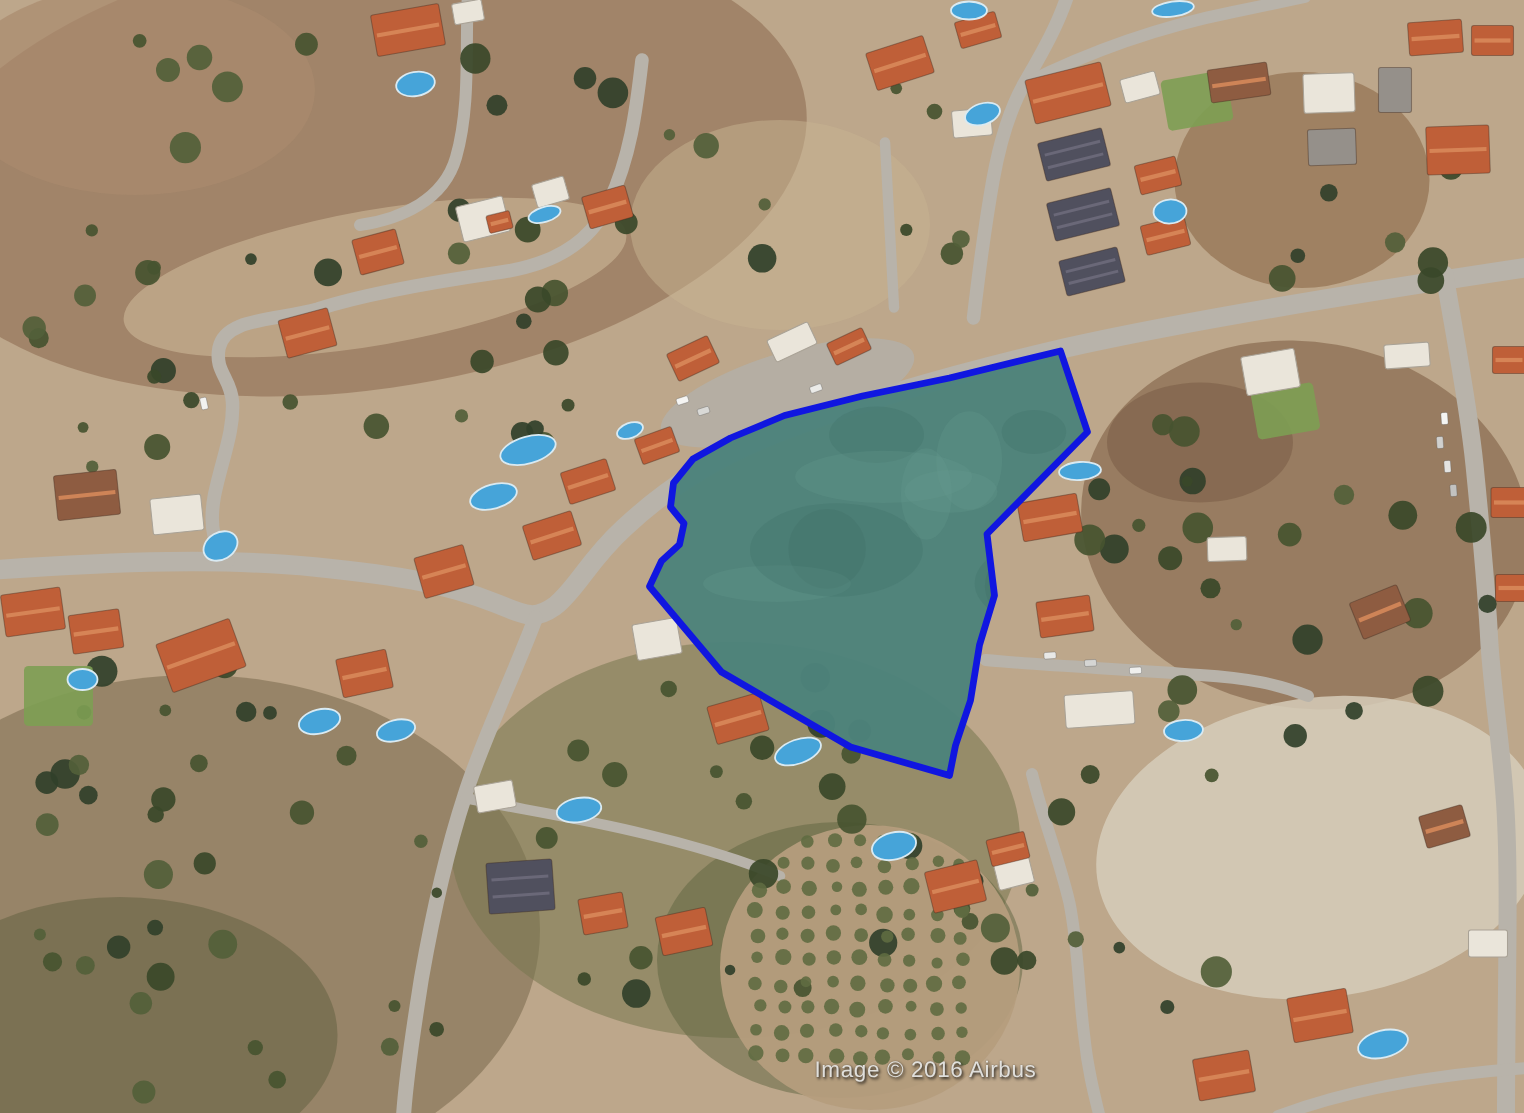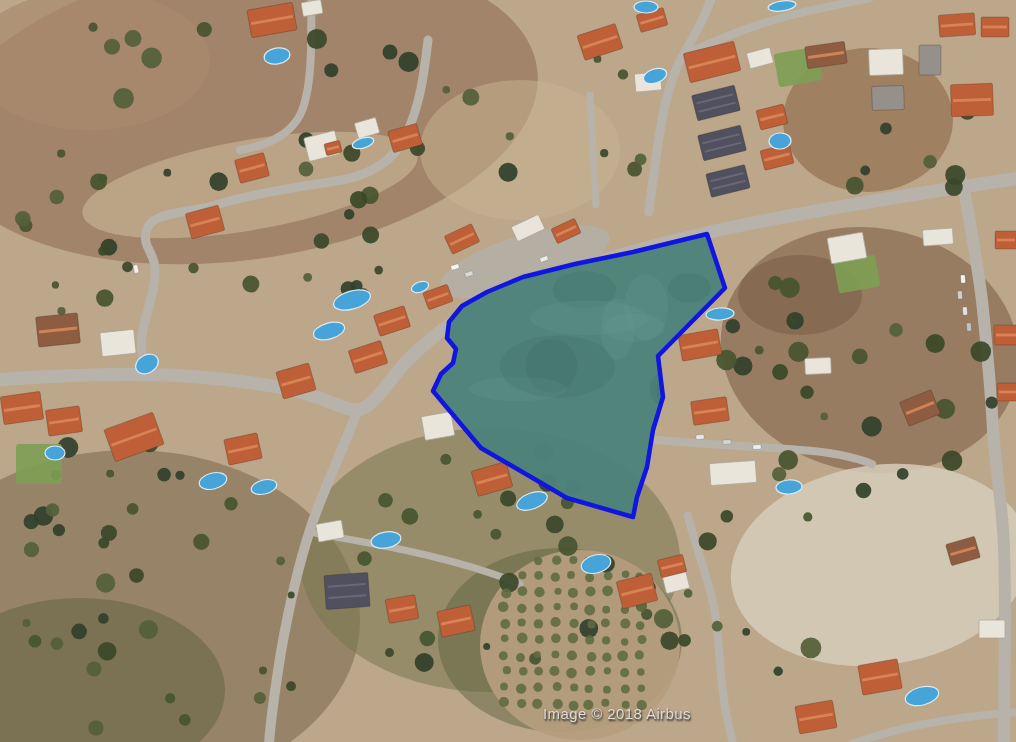--- a/index.html
+++ b/index.html
@@ -567,14 +567,14 @@
           <ellipse cx="438.9" cy="258.9" rx="49.6" ry="21.1" fill="#679a8f" opacity="0.25"></ellipse>
           <ellipse cx="557.6" cy="366.6" rx="57.6" ry="31.1" fill="#3a6a63" opacity="0.25"></ellipse>
           <ellipse cx="634.0" cy="327.6" rx="31.0" ry="14.2" fill="#679a8f" opacity="0.25"></ellipse>
           <ellipse cx="471.9" cy="492.4" rx="29.5" ry="15.7" fill="#3a6a63" opacity="0.25"></ellipse>
           <ellipse cx="617.6" cy="329.3" rx="17.0" ry="30.5" fill="#679a8f" opacity="0.25"></ellipse>
           <ellipse cx="702.0" cy="389.0" rx="52.2" ry="29.7" fill="#3a6a63" opacity="0.25"></ellipse>
         </g>
         <polygon points="707,234 725,288 658,356 663,397 653,430 647,467 637,497 633,517 567,498 481,448 433,391 441,374 453,363 456,349 447,338 449,322 462,306 487,292 523,277 575,264 633,252" fill="none" stroke="#1016e0" stroke-width="4.5" stroke-linejoin="round"></polygon>
       </g>
     </svg>
-  <div class="watermark">Image © 2018 Airbus</div>
+  <div class="watermark">Image © 2016 Airbus</div>
 </div>
 
 </body></html>

